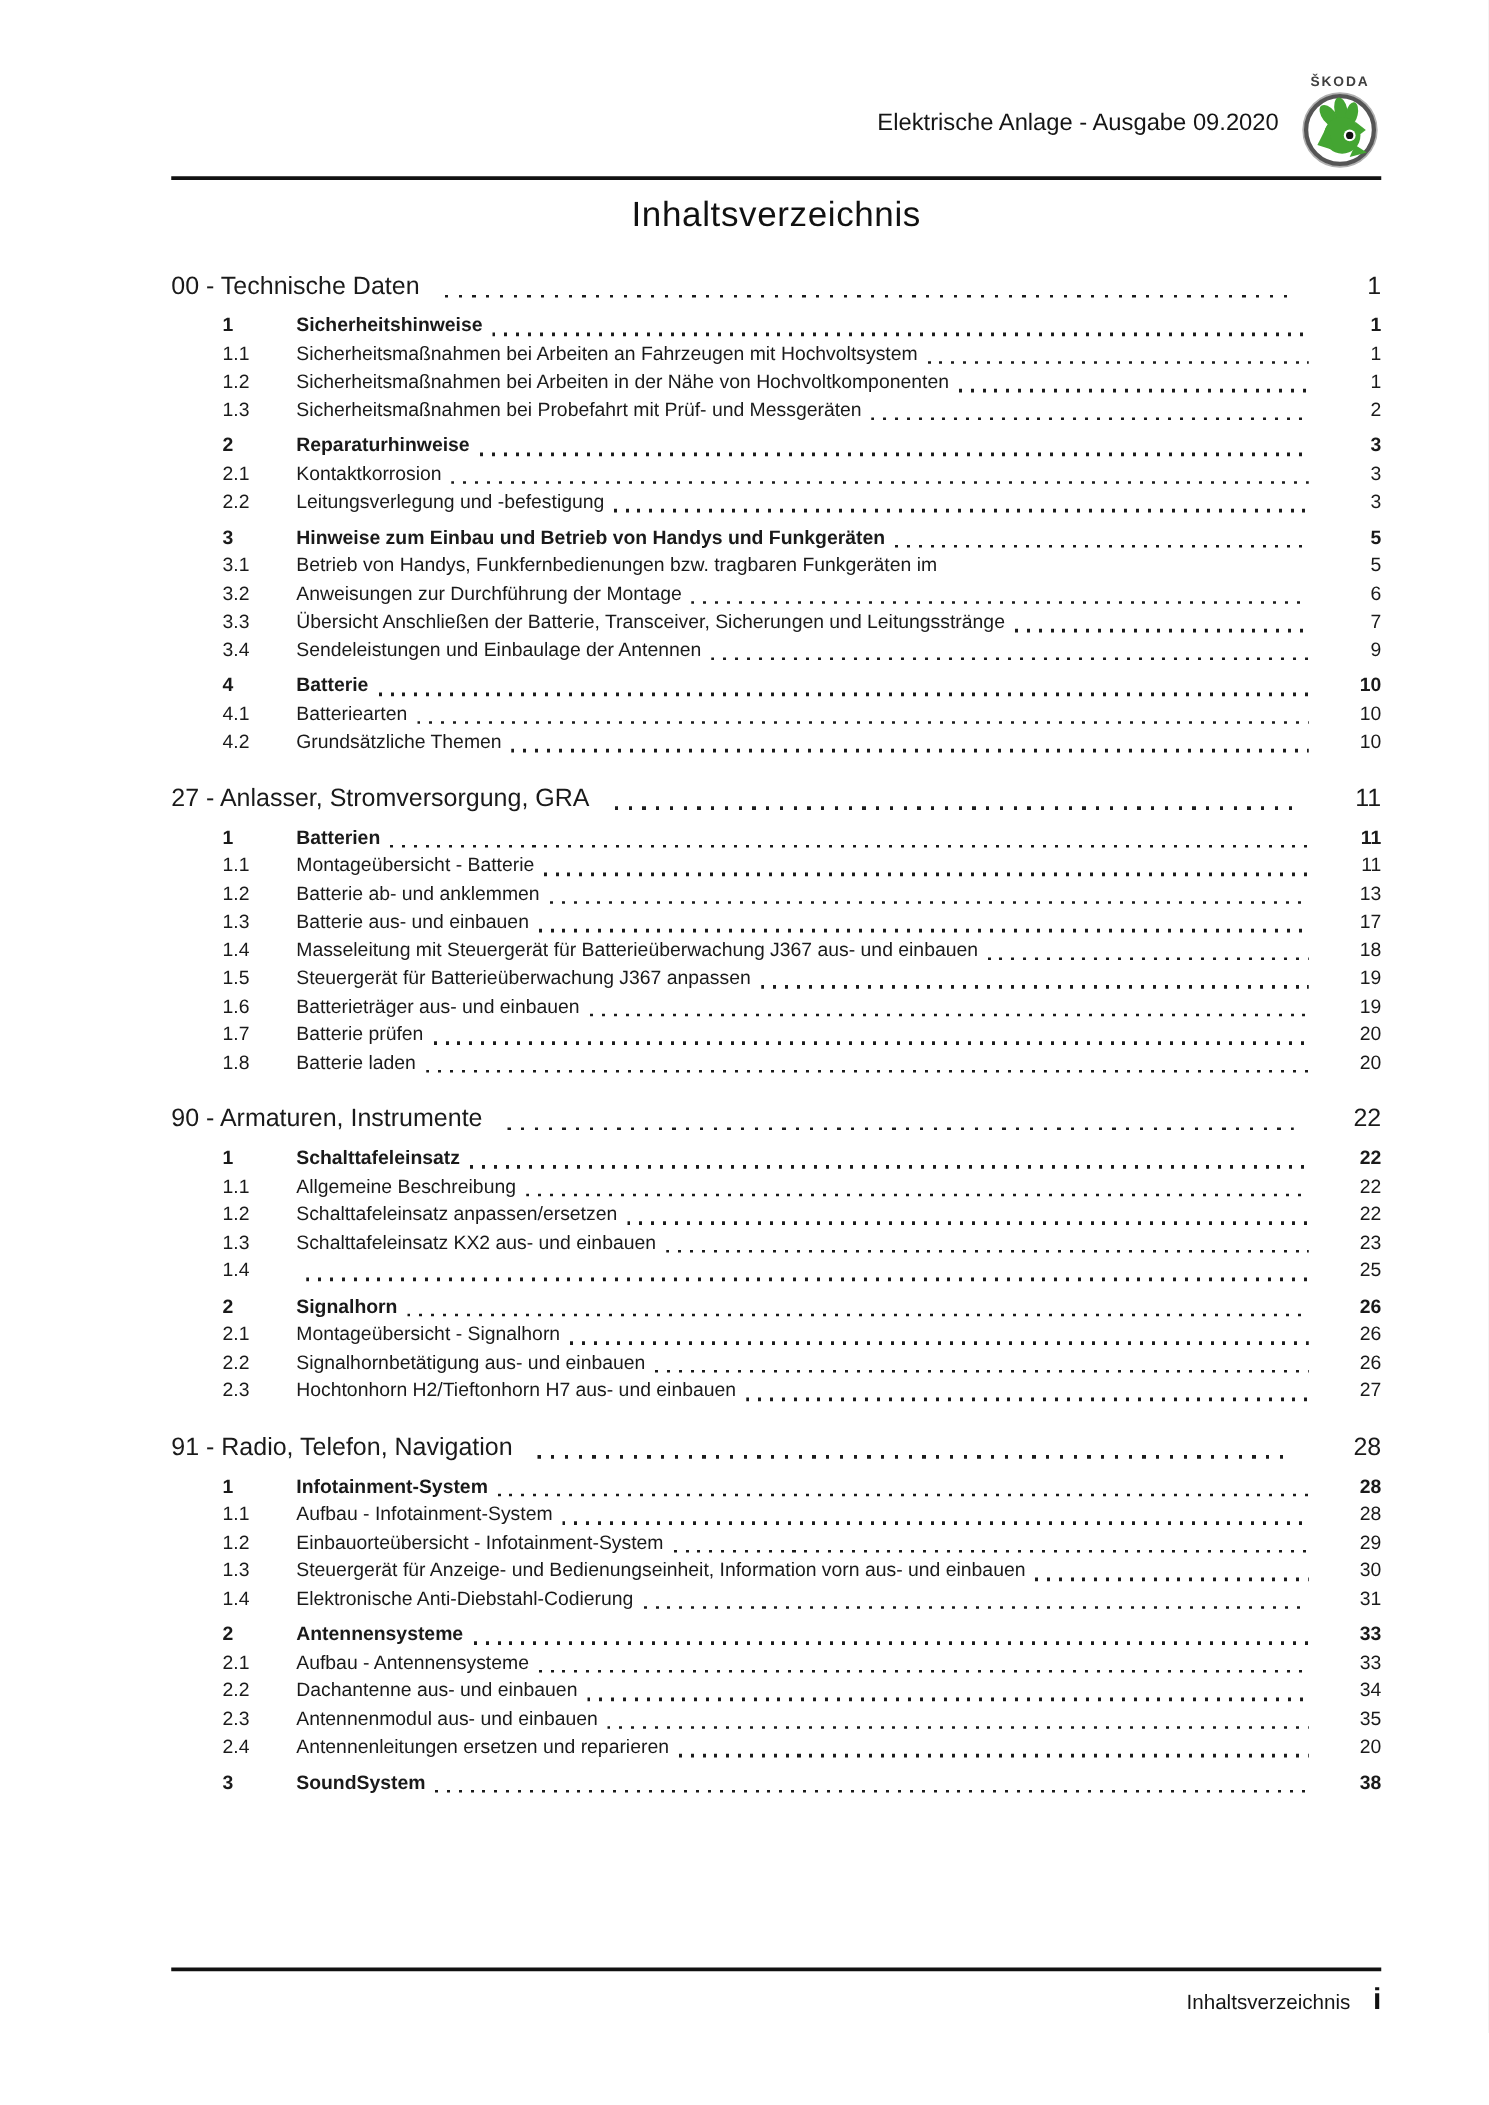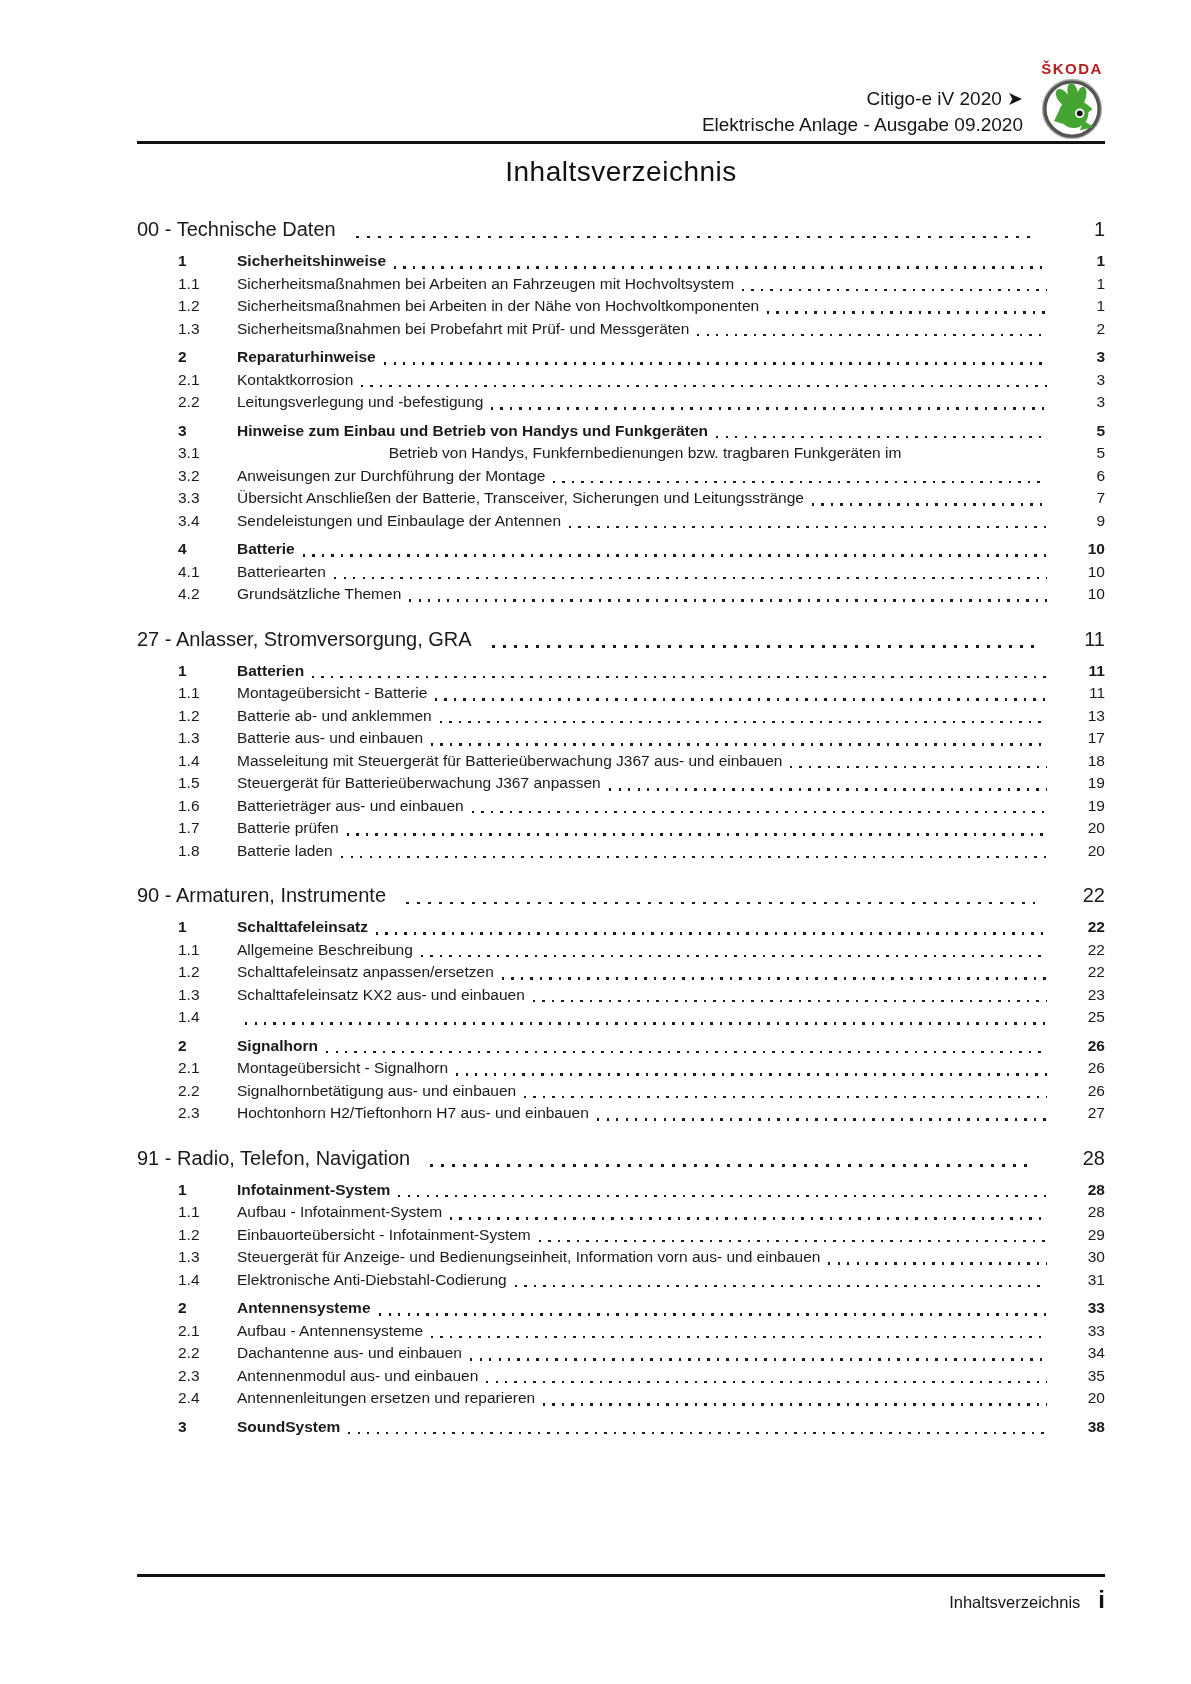--- a/index.html
+++ b/index.html
@@ -13,21 +13,21 @@
   }
   
   .header-text{
     position:absolute;top:86px;right:168px;
     text-align:right;font-size:19px;line-height:26px;color:#151515;
   }
   .logo{
     position:absolute;top:60px;left:1036px;width:72px;text-align:center;
   }
   .brand{
-    font-size:15px;font-weight:bold;letter-spacing:1.5px;color:#b91c1c;
+    font-size:11px;font-weight:bold;letter-spacing:1.5px;color:#404040;
     margin-bottom:1px;
   }
   .logo svg{display:block;margin:0 auto;}
   .header-rule{
     position:absolute;top:141px;left:137px;width:968px;height:2.5px;background:#111;
   }
   
   .page-title{
     position:absolute;top:156px;left:137px;width:968px;
     text-align:center;font-size:28px;font-weight:400;color:#111;
@@ -43,21 +43,21 @@
     display:flex;align-items:flex-end;
     font-size:20px;line-height:30px;margin-bottom:4px;gap:12px;
   }
   .section-row{
     display:flex;align-items:flex-end;
     font-size:15.5px;line-height:22.5px;
   }
   .section-row.bold{font-weight:bold;margin-top:6px;}
   .sec-num{width:59px;margin-left:41px;flex-shrink:0;}
   .sec-title{white-space:nowrap;}
-  .title-block{flex:1;display:flex;flex-direction:column;align-items:center;}
+  .title-block{flex:1;display:flex;flex-direction:column;}
   .inner-line2{display:flex;align-items:flex-end;}
   .leader{
     flex:1;min-width:12px;height:2.4px;
     margin:0 6px 4px 8px;align-self:flex-end;
     background-image:repeating-linear-gradient(to right,#1c1c1c 0,#1c1c1c 2.4px,transparent 2.4px,transparent 9.5px);
   }
   .chapter-row .leader{margin-bottom:6px;
     background-image:repeating-linear-gradient(to right,#1c1c1c 0,#1c1c1c 2.6px,transparent 2.6px,transparent 11px);}
   .sec-page{width:52px;text-align:right;flex-shrink:0;}
   .chapter-page{width:52px;text-align:right;flex-shrink:0;}
@@ -71,21 +71,20 @@
   }
   .footer-label{font-size:16.5px;color:#151515;}
   .footer-page{font-size:24px;font-weight:bold;color:#111;}
 </style>
 </head>
 <body>
 
 <div class="page">
 
   <div class="header-text">
-    <div>Citigo-e iV 2020 ➤</div>
     <div>Elektrische Anlage - Ausgabe 09.2020</div>
   </div>
 
   <div class="logo">
     <div class="brand">ŠKODA</div>
     <svg width="62" height="62" viewBox="0 0 72 72">
       <circle cx="36" cy="36" r="34" fill="none" stroke="#b0b0b0" stroke-width="2"></circle>
       <circle cx="36" cy="36" r="31.5" fill="#ffffff" stroke="#555555" stroke-width="4"></circle>
       <g fill="#44a532">
         <ellipse cx="26" cy="23" rx="6.5" ry="12" transform="rotate(-38 26 23)"></ellipse>

